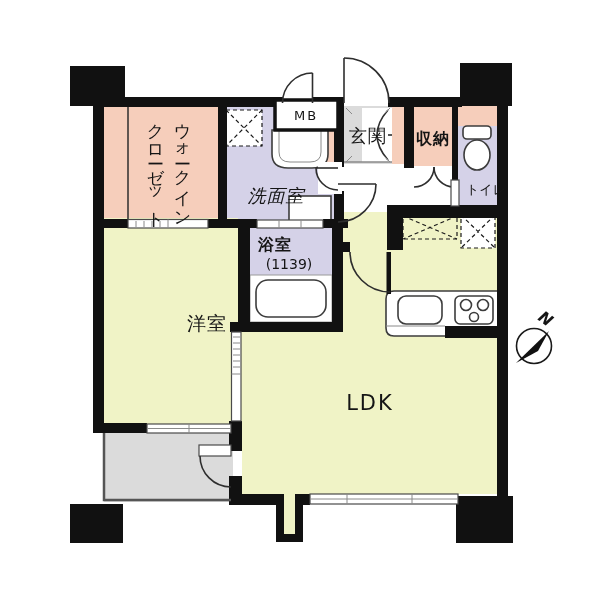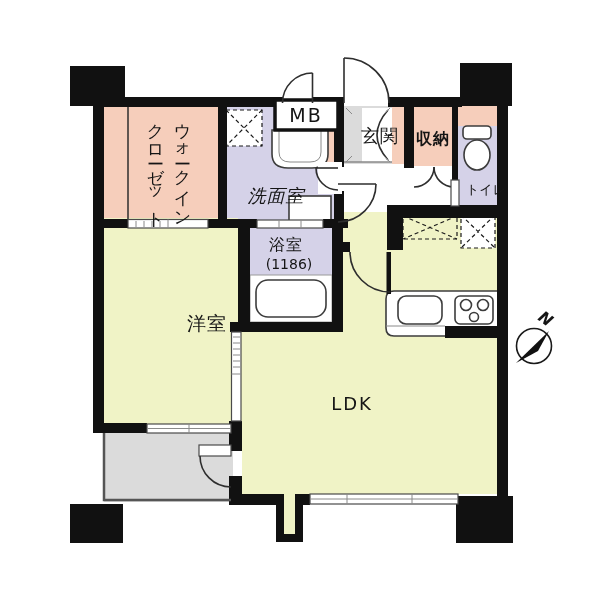--- a/index.html
+++ b/index.html
@@ -183,32 +183,32 @@
   <path d="M104 433 V500 H231" fill="none" stroke="#555555" stroke-width="2.5"></path>
 
   <g>
     <circle cx="534" cy="346" r="17.5" fill="#ffffff" stroke="#1a1a1a" stroke-width="1.6"></circle>
     <polygon points="549,331 516,363 538,351" fill="#111111"></polygon>
   </g>
 </svg>
 
 <div class="lbl vert" style="left:142px;top:112px;height:114px;font-size:17px;line-height:27px;">ウォークインクローゼット</div>
 
-<div class="lbl" style="left:306px;top:115px;font-size:19px;letter-spacing:2px;text-align:right;">MB</div>
-
-<div class="lbl" style="left:368px;top:136px;font-size:18px;margin-left:12px;">玄関</div>
+<div class="lbl" style="left:306px;top:115px;font-size:13px;letter-spacing:2px;text-align:right;">MB</div>
+
+<div class="lbl" style="left:368px;top:136px;font-size:18px;">玄関</div>
 
 <div class="lbl" style="left:433px;top:139px;font-size:16px;font-weight:bold;">収納</div>
 
 <div class="lbl" style="left:486px;top:190px;font-size:13px;letter-spacing:0;">トイレ</div>
 
 <div class="lbl" style="left:276px;top:196px;font-size:18px;font-style:italic;">洗面室</div>
 
-<div class="lbl" style="left:286px;top:245px;font-size:16px;">浴室</div>
-<div class="lbl" style="left:289px;top:264px;font-size:14px;letter-spacing:0;">(1186)</div>
+<div class="lbl" style="left:275px;top:245px;font-size:16px;font-weight:bold;">浴室</div>
+<div class="lbl" style="left:289px;top:264px;font-size:14px;letter-spacing:0;">(1139)</div>
 
 <div class="lbl" style="left:171px;top:324px;font-size:19px;margin-left:36px;">洋室</div>
 
-<div class="lbl" style="left:352px;top:403px;font-size:18px;letter-spacing:2px;">LDK</div>
+<div class="lbl" style="left:370px;top:403px;font-size:21px;letter-spacing:2px;">LDK</div>
 
 
 <div class="lbl" style="left:546px;top:319px;font-size:16px;font-style:italic;font-weight:600;transform:translate(-50%,-50%) rotate(36deg);">N</div>
 </div>
 
 </body></html>

